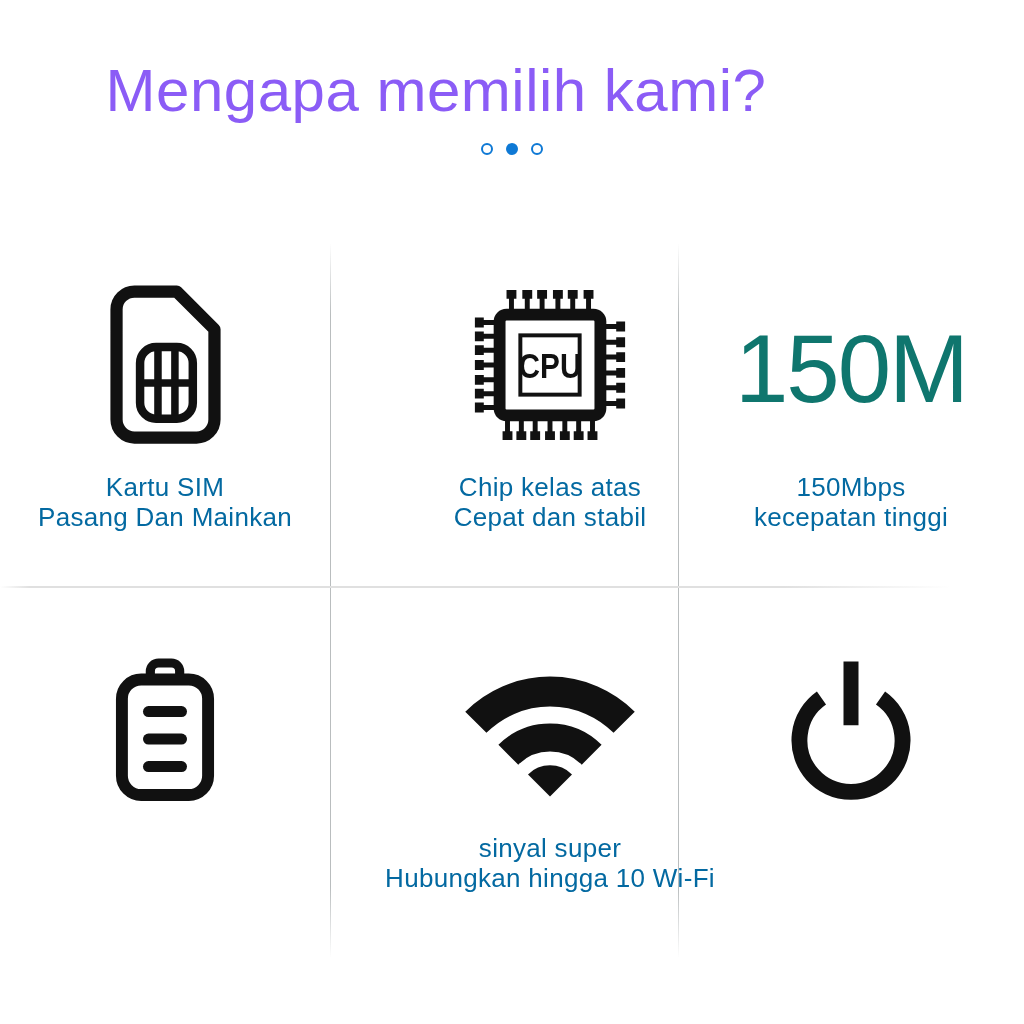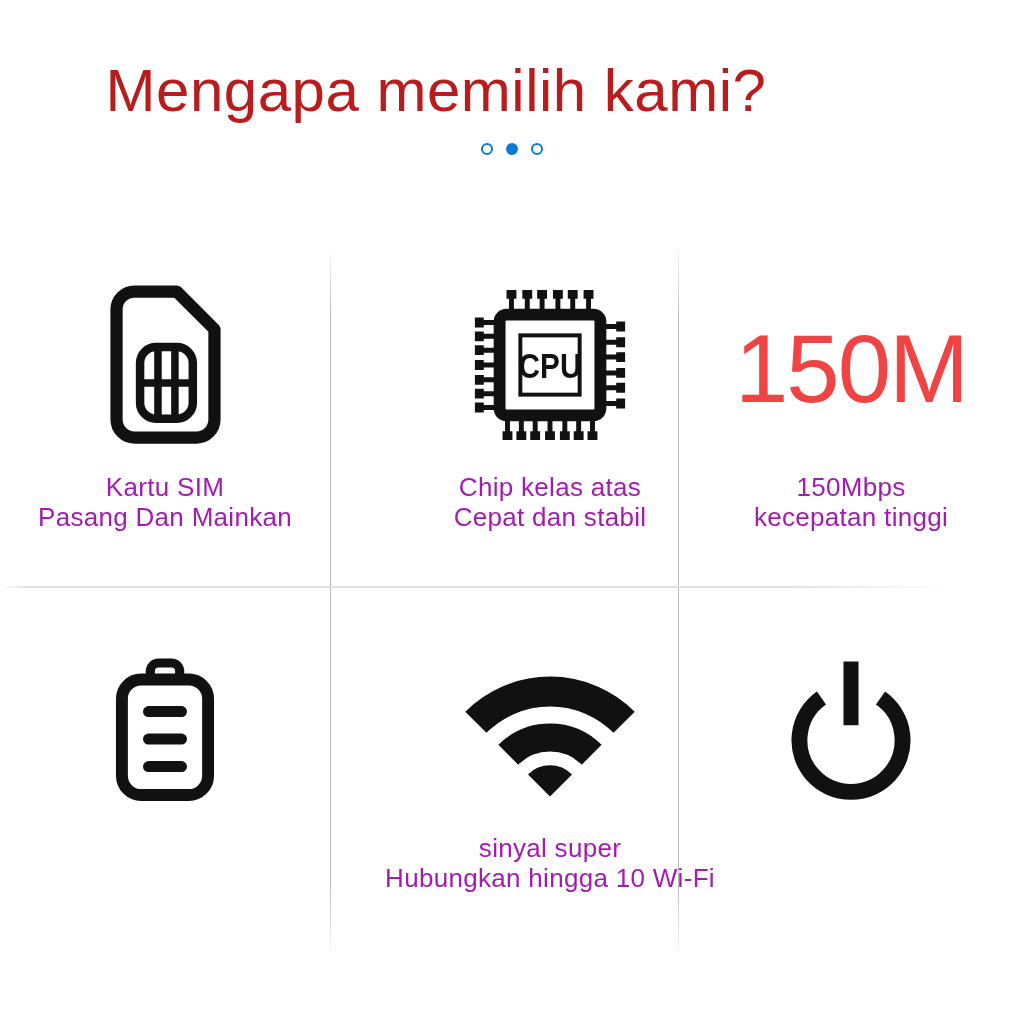--- a/index.html
+++ b/index.html
@@ -1,21 +1,21 @@
 <!DOCTYPE html>
 <html><head>
 <meta charset="utf-8">
 <style>
   html,body{margin:0;padding:0;background:#ffffff;}
   body{width:1024px;height:1024px;font-family:"Liberation Sans", sans-serif;}
   .canvas{position:relative;width:1024px;height:1024px;background:#ffffff;overflow:hidden;}
 
   .page-title{
     position:absolute;top:56px;left:0;width:872px;text-align:center;
-    font-size:60px;font-weight:500;letter-spacing:0.5px;color:#b91c1c;
+    font-size:60px;font-weight:500;letter-spacing:0.5px;color:#8b5cf6;
   }
 
   .dots{position:absolute;top:143px;left:0;width:1024px;display:flex;justify-content:center;gap:13px;}
   .dot{width:12px;height:12px;border-radius:50%;box-sizing:border-box;cursor:pointer;}
   .dot[data-state="active"]{background:#0e79d5;}
   .dot[data-state="inactive"]{background:#ffffff;border:2px solid #0e79d5;}
 
   
   .vline{position:absolute;top:243px;height:715px;width:1px;
     background:linear-gradient(to bottom, rgba(185,189,190,0), #b9bdbe 10%, #b9bdbe 90%, rgba(185,189,190,0));}
@@ -28,24 +28,24 @@
   .cell{position:absolute;text-align:center;}
   .r1{top:250px;}
   .r2{top:588px;}
   .c1{left:0;width:330px;}
   .c2{left:330px;width:348px;margin-left:46px;}
   .c3{left:678px;width:346px;}
 
   .icon-wrap{height:230px;display:flex;align-items:center;justify-content:center;}
   .r2 .icon-wrap{height:245px;margin-top:18px;}
 
-  .caption{margin-top:-8px;font-size:26px;line-height:30px;color:#a21caf;letter-spacing:0.3px;}
+  .caption{margin-top:-8px;font-size:26px;line-height:30px;color:#0369a1;letter-spacing:0.3px;}
   .r2 .caption{margin-top:-18px;}
 
-  .headline{font-size:96px;font-weight:400;letter-spacing:-2px;color:#ef4444;padding-top:8px;}
+  .headline{font-size:96px;font-weight:400;letter-spacing:-2px;color:#0f766e;padding-top:8px;}
 
   svg{display:block;}
 </style>
 </head>
 <body>
 
 <div class="canvas">
 
   <div class="page-title">Mengapa memilih kami?</div>
 

